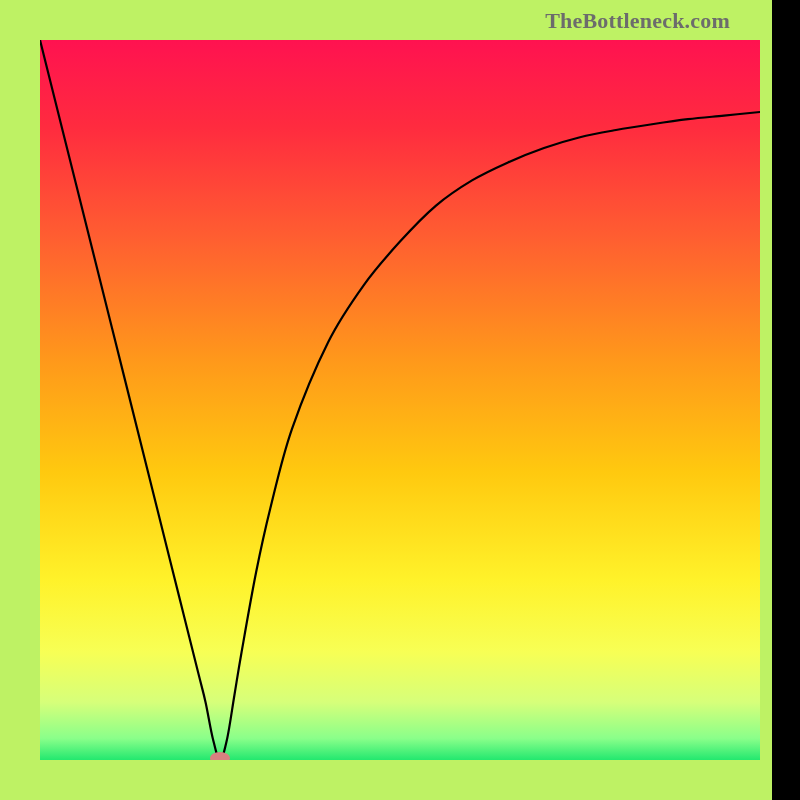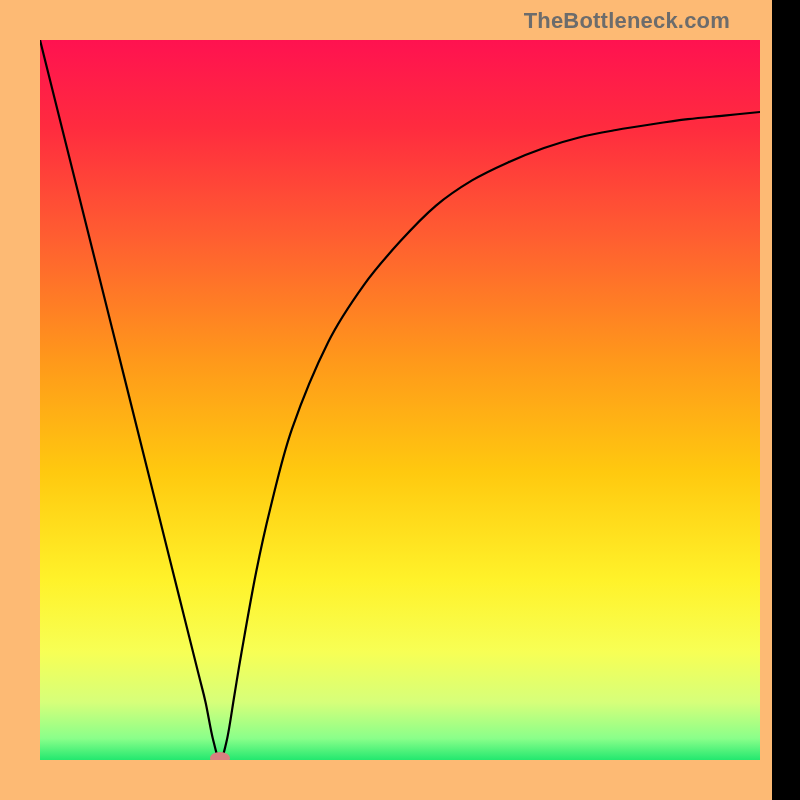--- a/index.html
+++ b/index.html
@@ -7,21 +7,22 @@
     padding: 0;
     width: 800px;
     height: 800px;
     background: #000;
     font-family: Arial, Helvetica, sans-serif;
   }
   .frame {
     position: relative;
     width: 772px;
     height: 800px;
-    background: #fdba74;
+    background: #bef264;
+    font-family: Liberation Serif, serif;
   }
   .plot-area {
     position: absolute;
     left: 40px;
     top: 40px;
     width: 720px;
     height: 720px;
     overflow: hidden;
   }
   .gradient-bg {

